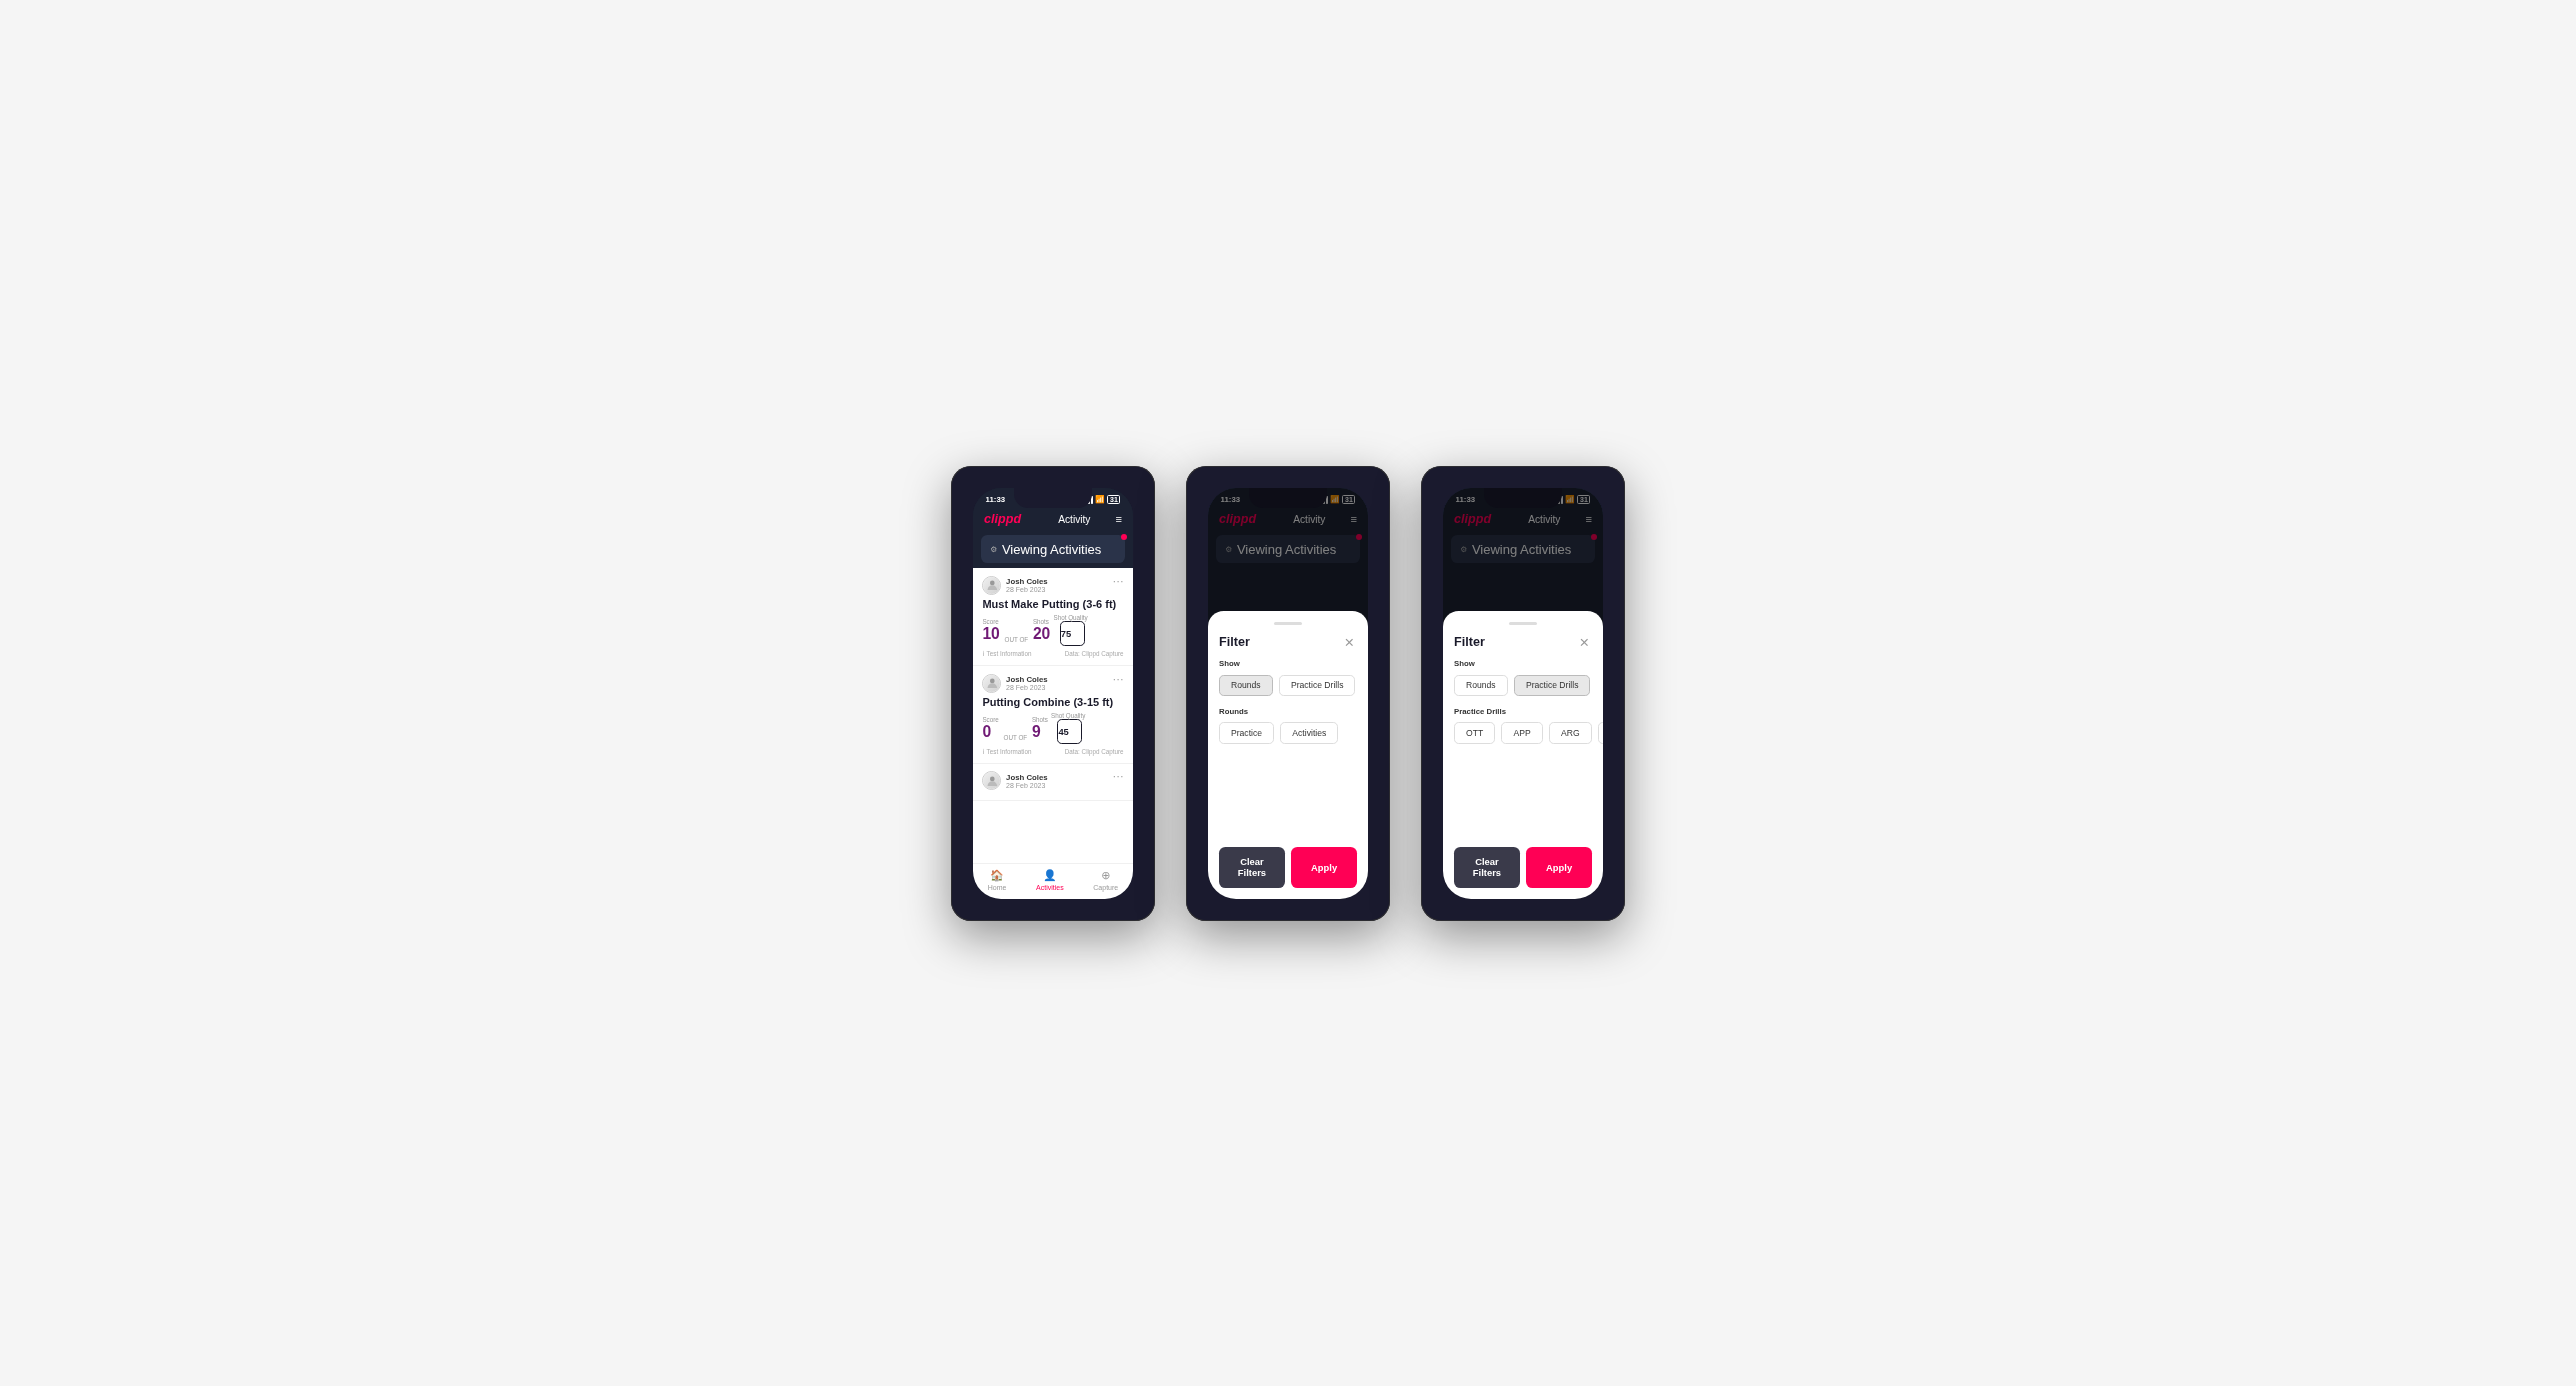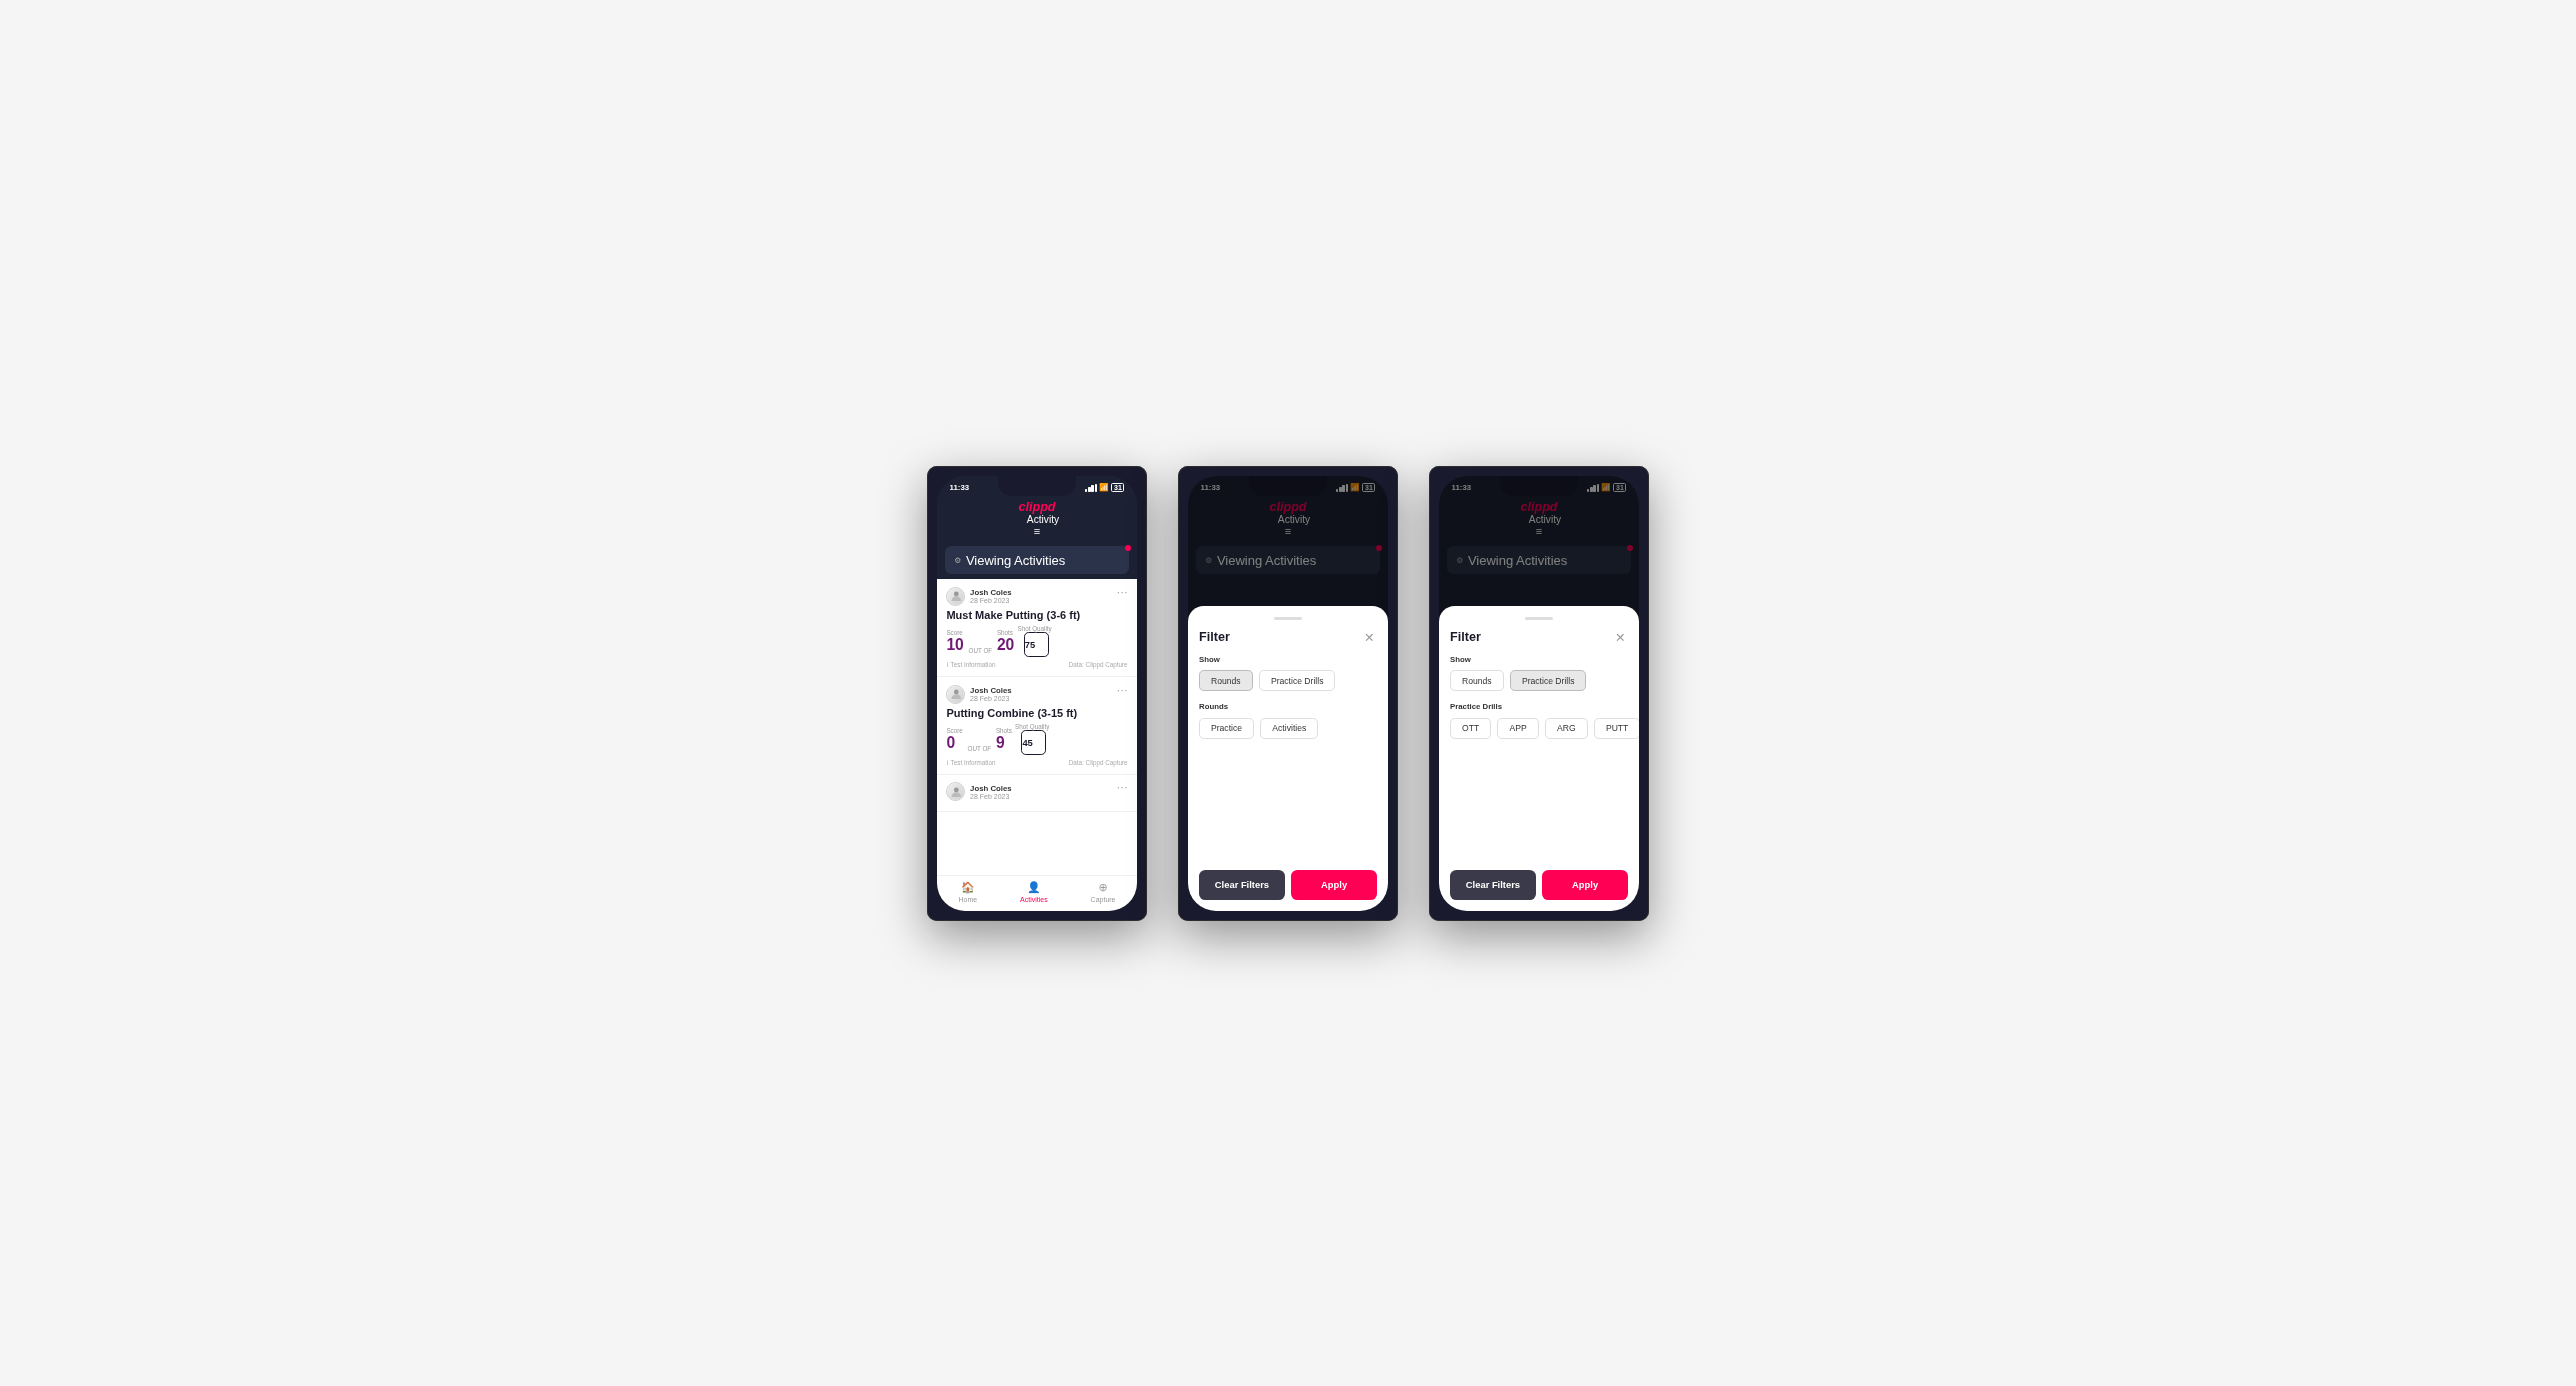--- a/index.html
+++ b/index.html
@@ -9,25 +9,25 @@
       justify-content: center;
       align-items: center;
       min-height: 100vh;
       font-family: -apple-system, BlinkMacSystemFont, 'Segoe UI', sans-serif;
       gap: 31px;
       padding: 31px;
     }
 
     
     .phone {
-      width: 220px;
+      width: 204px;
       height: 455px;
       background: #1a1a2e;
-      border-radius: 10px;
-      padding: 10px;
+      border-radius: 20px;
+      padding: 22px;
       position: relative;
       box-shadow: 0 15.7px 47px rgba(0,0,0,0.4), inset 0 0 0 0.8px #333;
     }
     .phone-inner {
       width: 100%;
       height: 100%;
       background: #1c2233;
       border-radius: 28px;
       overflow: hidden;
       position: relative;
@@ -66,24 +66,23 @@
     .signal-bar {
       width: 2.4px;
       background: white;
       border-radius: 0.8px;
     }
 
     
     .top-nav {
       background: #1c2233;
       display: flex;
-      justify-content: flex-end;
+      justify-content: space-between;
       align-items: center;
       padding: 4.7px 11px;
-      flex-direction: column;
     }
     .nav-logo {
       color: #ff0055;
       font-weight: 800;
       font-size: 12.6px;
       font-style: italic;
     }
     .nav-title {
       color: white;
       font-size: 10.2px;

